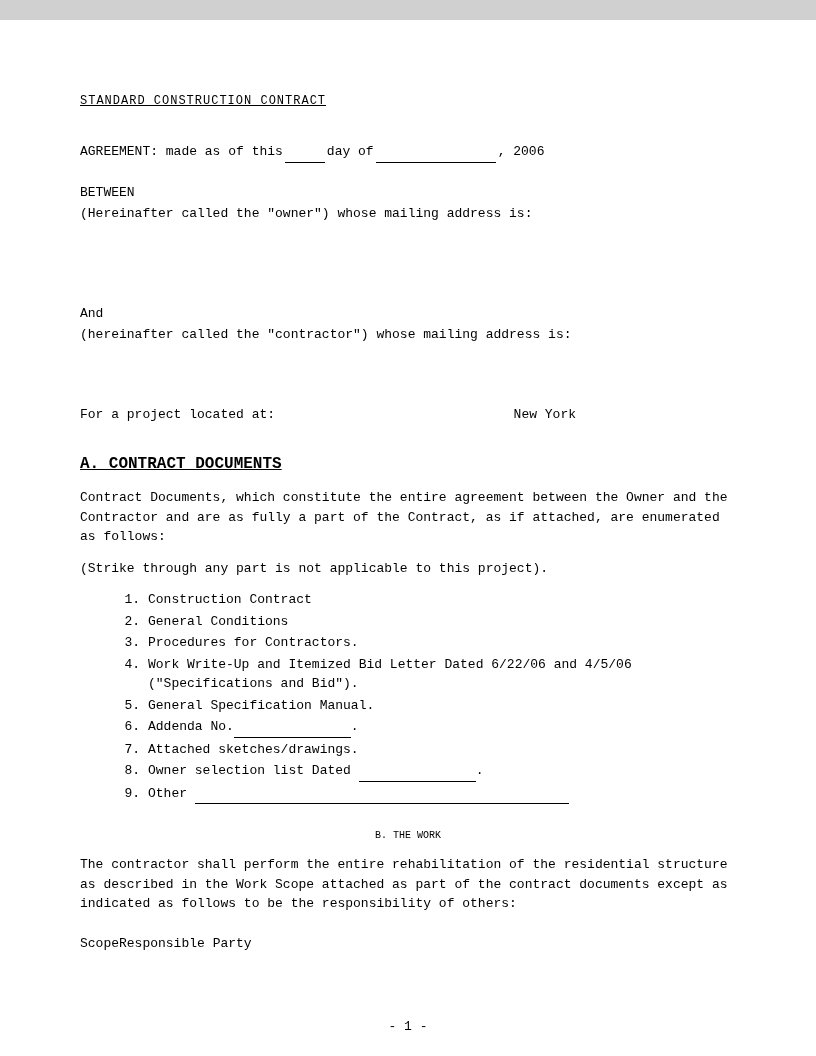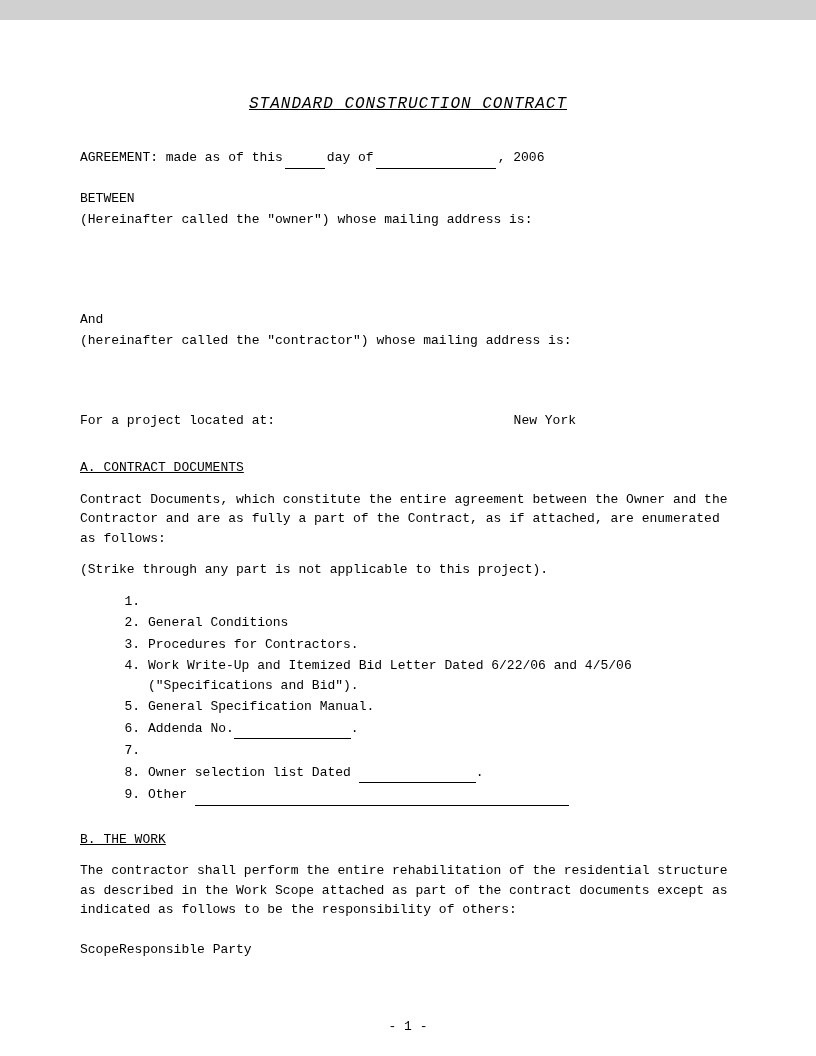--- a/index.html
+++ b/index.html
@@ -23,27 +23,25 @@
       min-height: 1056px;
       background: #ffffff;
       padding: 72px 80px 80px 80px;
       position: relative;
       font-size: 13px;
       line-height: 1.5;
       color: #000000;
     }
 
     .title {
-      text-align: center;
       font-weight: normal;
       text-decoration: underline;
-      font-size: 16px;
+      font-size: 12px;
       margin-bottom: 32px;
       letter-spacing: 1px;
-      font-style: italic;
     }
 
     .agreement-line {
       margin-bottom: 20px;
       display: flex;
       align-items: baseline;
       gap: 0;
       flex-wrap: wrap;
     }
 
@@ -84,23 +82,23 @@
     }
 
     .project-location {
       margin-left: auto;
       padding-right: 160px;
       padding-left: 23px;
     }
 
     .section-heading {
       text-decoration: underline;
-      font-weight: normal;
-      margin-bottom: 12px;
-      font-size: 13px;
+      font-weight: bold;
+      margin-bottom: 12px;
+      font-size: 16px;
       margin-top: 28px;
     }
 
     .section-intro {
       margin-bottom: 12px;
     }
 
     .strike-note {
       margin-bottom: 12px;
     }
@@ -126,25 +124,25 @@
     .list-content {
       flex: 1;
     }
 
     .underline-field {
       display: inline-block;
       border-bottom: 1px solid #000;
     }
 
     .b-section-heading {
-      text-decoration: underline;
       font-weight: normal;
       margin-bottom: 12px;
-      font-size: 13px;
+      font-size: 10px;
       margin-top: 4px;
+      text-align: center;
     }
 
     .b-section-text {
       margin-bottom: 20px;
     }
 
     .scope-line {
       display: flex;
     }
 
@@ -188,20 +186,21 @@
   </div>
 
   <div>
     <p class="section-heading">A. CONTRACT DOCUMENTS</p>
     <p class="section-intro">Contract Documents, which constitute the entire agreement between the Owner and the Contractor and are as fully a part of the Contract, as if attached, are enumerated as follows:</p>
     <p class="strike-note">(Strike through any part is not applicable to this project).</p>
 
     <ol class="numbered-list">
       <li>
         <span class="list-number">1.</span>
+        <span class="list-content">Construction Contract</span>
       </li>
       <li>
         <span class="list-number">2.</span>
         <span class="list-content">General Conditions</span>
       </li>
       <li>
         <span class="list-number">3.</span>
         <span class="list-content">Procedures for Contractors.</span>
       </li>
       <li>
@@ -211,20 +210,21 @@
       <li>
         <span class="list-number">5.</span>
         <span class="list-content">General Specification Manual.</span>
       </li>
       <li>
         <span class="list-number">6.</span>
         <span class="list-content">Addenda No.<span class="underline-field">&nbsp;&nbsp;&nbsp;&nbsp;&nbsp;&nbsp;&nbsp;&nbsp;&nbsp;&nbsp;&nbsp;&nbsp;&nbsp;&nbsp;&nbsp;</span>.</span>
       </li>
       <li>
         <span class="list-number">7.</span>
+        <span class="list-content">Attached sketches/drawings.</span>
       </li>
       <li>
         <span class="list-number">8.</span>
         <span class="list-content">Owner selection list Dated <span class="underline-field">&nbsp;&nbsp;&nbsp;&nbsp;&nbsp;&nbsp;&nbsp;&nbsp;&nbsp;&nbsp;&nbsp;&nbsp;&nbsp;&nbsp;&nbsp;</span>.</span>
       </li>
       <li>
         <span class="list-number">9.</span>
         <span class="list-content">Other <span class="underline-field">&nbsp;&nbsp;&nbsp;&nbsp;&nbsp;&nbsp;&nbsp;&nbsp;&nbsp;&nbsp;&nbsp;&nbsp;&nbsp;&nbsp;&nbsp;&nbsp;&nbsp;&nbsp;&nbsp;&nbsp;&nbsp;&nbsp;&nbsp;&nbsp;&nbsp;&nbsp;&nbsp;&nbsp;&nbsp;&nbsp;&nbsp;&nbsp;&nbsp;&nbsp;&nbsp;&nbsp;&nbsp;&nbsp;&nbsp;&nbsp;&nbsp;&nbsp;&nbsp;&nbsp;&nbsp;&nbsp;&nbsp;&nbsp;</span></span>
       </li>
     </ol>

